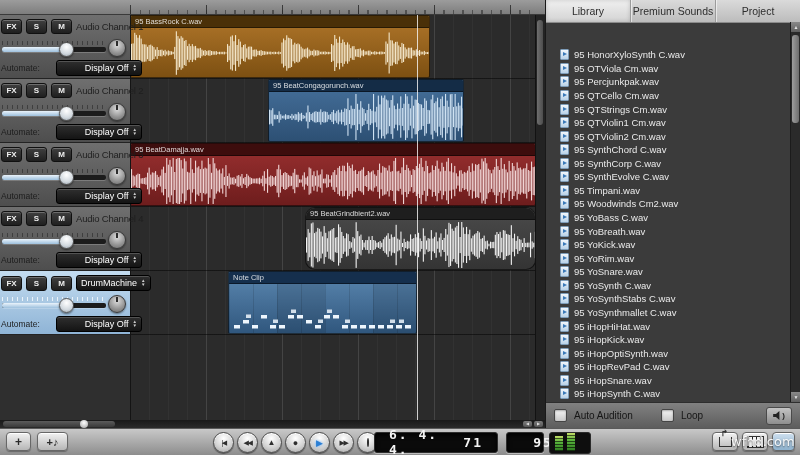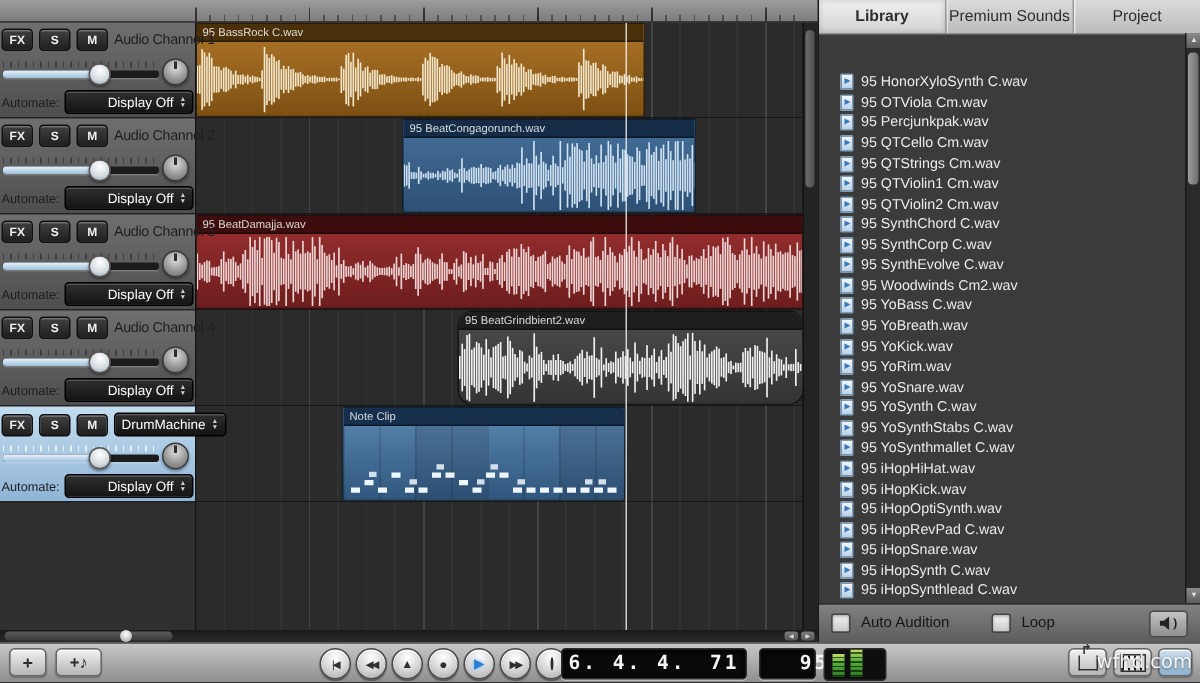--- a/index.html
+++ b/index.html
@@ -35,21 +35,21 @@
   .trow.sel .ticks{background:repeating-linear-gradient(90deg,rgba(255,255,255,.75) 0 1px,transparent 1px 5px);}
   .groove{position:absolute;left:1px;top:6px;width:104px;height:5px;border-radius:2px;background:#1c1c1c;
     box-shadow:0 1px 0 rgba(255,255,255,.2);}
   .fill{display:block;width:64px;height:100%;border-radius:2px;background:linear-gradient(#eaf3fb,#9dc0dd);}
   .thumb{position:absolute;left:58px;top:1px;width:13px;height:13px;border-radius:50%;
     background:radial-gradient(circle at 50% 30%,#fff,#d2d9df 60%,#97a1aa);border:1px solid #555;
     box-shadow:0 1px 2px rgba(0,0,0,.5);}
   .knob{position:absolute;right:2px;top:-2px;width:16px;height:16px;border-radius:50%;border:1px solid #393939;
     background:radial-gradient(circle at 50% 32%,#dcdcdc,#909090 62%,#6b6b6b);box-shadow:0 1px 2px rgba(0,0,0,.45);}
   .knob::after{content:"";position:absolute;left:50%;top:1px;width:2px;height:5px;margin-left:-1px;background:#2c2c2c;}
-  .autorow{position:absolute;left:1px;right:2px;top:45px;display:flex;align-items:center;gap:3px;}
+  .autorow{position:absolute;left:1px;right:2px;top:45px;display:flex;align-items:center;gap:16px;}
   .autolabel{width:42px;text-align:right;font-size:8.5px;color:#1d1d1d;}
   .autodd{flex:1;height:14px;padding-left:28px;}
   
   #timeline{position:absolute;left:130px;top:15px;width:415px;height:405px;overflow:hidden;z-index:1;
     background-color:#2b2b2b;
     background-image:repeating-linear-gradient(90deg,rgba(255,255,255,.09) 0 1px,transparent 1px 76px),
                      repeating-linear-gradient(90deg,rgba(255,255,255,.035) 0 1px,transparent 1px 19px);}
   #lanes{position:absolute;left:0;top:0;right:9px;height:320px;
     background:repeating-linear-gradient(180deg,transparent 0 63px,rgba(0,0,0,.5) 63px 64px);}
   .clip{position:absolute;height:63px;border:1px solid rgba(0,0,0,.65);border-radius:2px;box-sizing:border-box;
@@ -71,21 +71,21 @@
     background:radial-gradient(circle at 50% 35%,#fff,#bdbdbd 70%,#8b8b8b);border:0;}
   #hscroll .harrows{position:absolute;right:2px;top:1px;display:flex;gap:2px;}
   #hscroll .harrows span{width:9px;height:6px;border-radius:2px;background:linear-gradient(#7c7c7c,#555);
     color:#ddd;font-size:4px;line-height:6px;text-align:center;}
   
   #library{position:absolute;left:545px;top:0;width:255px;height:428px;background:#3b3b3b;border-left:1px solid #191919;box-sizing:border-box;}
   #tabs{display:flex;height:22px;background:linear-gradient(#dadada,#bcbcbc);border-bottom:1px solid #8b8b8b;}
   .tab{flex:1;display:flex;align-items:center;justify-content:center;font-size:10.5px;color:#2e2e2e;
     border-right:1px solid #9b9b9b;box-shadow:inset 1px 0 0 rgba(255,255,255,.55);}
   .tab:last-child{border-right:none;text-align:right;}
-  .tab.active{background:linear-gradient(#f0f0f0,#d3d3d3);box-shadow:inset 0 0 4px rgba(0,0,0,.18);font-weight:bold;}
+  .tab.active{background:linear-gradient(#f0f0f0,#d3d3d3);box-shadow:inset 0 0 4px rgba(0,0,0,.18);}
   #fileList{position:absolute;left:0;right:10px;top:22px;bottom:26px;overflow:hidden;background:#3b3b3b;margin-top:26px;}
   .frow{height:13.57px;display:flex;align-items:center;gap:5px;padding-left:14px;font-size:9.5px;color:#eaeaea;white-space:nowrap;}
   .ficon{flex:0 0 auto;width:9px;height:11px;border-radius:1px;border:1px solid #7d9cb8;
     background:linear-gradient(#f2f7fc,#b9d2e8);position:relative;box-sizing:border-box;}
   .ficon::after{content:"";position:absolute;left:2px;top:2px;border-left:4px solid #3a79b8;
     border-top:2.5px solid transparent;border-bottom:2.5px solid transparent;}
   .frow.folder{padding-left:4px;background:#343434;color:#f2f2f2;}
   .expander{font-size:7px;color:#111;}
   .folder-icon{width:12px;height:8px;background:#1d1d1d;border-radius:1px;position:relative;margin-top:2px;}
   .folder-icon::before{content:"";position:absolute;top:-3px;left:0;width:6px;height:3px;background:#1d1d1d;border-radius:1px 1px 0 0;}
@@ -120,21 +120,21 @@
     display:flex;align-items:center;justify-content:center;color:#2f2f2f;font-size:7px;}
   .tbtn .pl{color:var(--accent,#2b7fd4);font-size:9px;text-shadow:0 0 3px rgba(90,170,255,.95);}
   .tbtn .rc{font-size:9px;}
   .tbtn .mt{font-size:8px;}
   .tbtn .tight{letter-spacing:-1.5px;}
   .loopg{width:11px;height:7px;border:1.6px solid #2e2e2e;border-radius:50%;}
   .lcd{position:absolute;top:2.5px;height:21px;background:#0a0a0a;border:1px solid #2e2e2e;border-radius:3px;
     box-shadow:inset 0 2px 5px #000,0 1px 0 rgba(255,255,255,.4);color:#f4f4f4;
     font-family:"DejaVu Sans Mono",monospace;font-weight:700;font-size:13px;letter-spacing:2px;
     display:flex;align-items:center;box-sizing:border-box;padding-left:36px;}
-  #lcdPos{left:374px;width:124px;justify-content:space-between;padding:0 4px;}
+  #lcdPos{left:374px;width:124px;justify-content:space-between;padding:0 14px;}
   #lcdTempo{left:506px;width:38px;justify-content:center;}
   #meters{position:absolute;left:549px;top:2.5px;width:42px;height:22px;background:#0e0e0e;border-radius:3px;
     border:1px solid #2a2a2a;display:flex;align-items:flex-end;gap:4px;padding:2px 5px;box-sizing:border-box;}
   .mbar{width:8px;background:linear-gradient(0deg,#2e7a20,var(--meter,#58b43c) 60%,#c4dd66);
     box-shadow:inset 0 0 0 20px rgba(0,0,0,0);position:relative;}
   .mbar::after{content:"";position:absolute;inset:0;
     background:repeating-linear-gradient(0deg,rgba(0,0,0,.6) 0 1px,transparent 1px 3px);}
   #exportBtn{left:712px;width:26px;} #pianoBtn{left:742px;width:26px;} #miscBtn{left:772px;width:23px;
     background:linear-gradient(#cfe0ef,#8fb3cf);}
   .trayicon{position:relative;width:11px;height:9px;border:1.4px solid #333;border-top:none;}
@@ -1128,20 +1128,24 @@
         <div class="frow">
           <span class="ficon"></span>
                   <span>95 SynthCorp C.wav</span>
         </div>
         <div class="frow">
           <span class="ficon"></span>
                   <span>95 SynthEvolve C.wav</span>
         </div>
         <div class="frow">
           <span class="ficon"></span>
+                  <span>95 Timpani.wav</span>
+        </div>
+        <div class="frow">
+          <span class="ficon"></span>
                   <span>95 Woodwinds Cm2.wav</span>
         </div>
         <div class="frow">
           <span class="ficon"></span>
                   <span>95 YoBass C.wav</span>
         </div>
         <div class="frow">
           <span class="ficon"></span>
                   <span>95 YoBreath.wav</span>
         </div>

